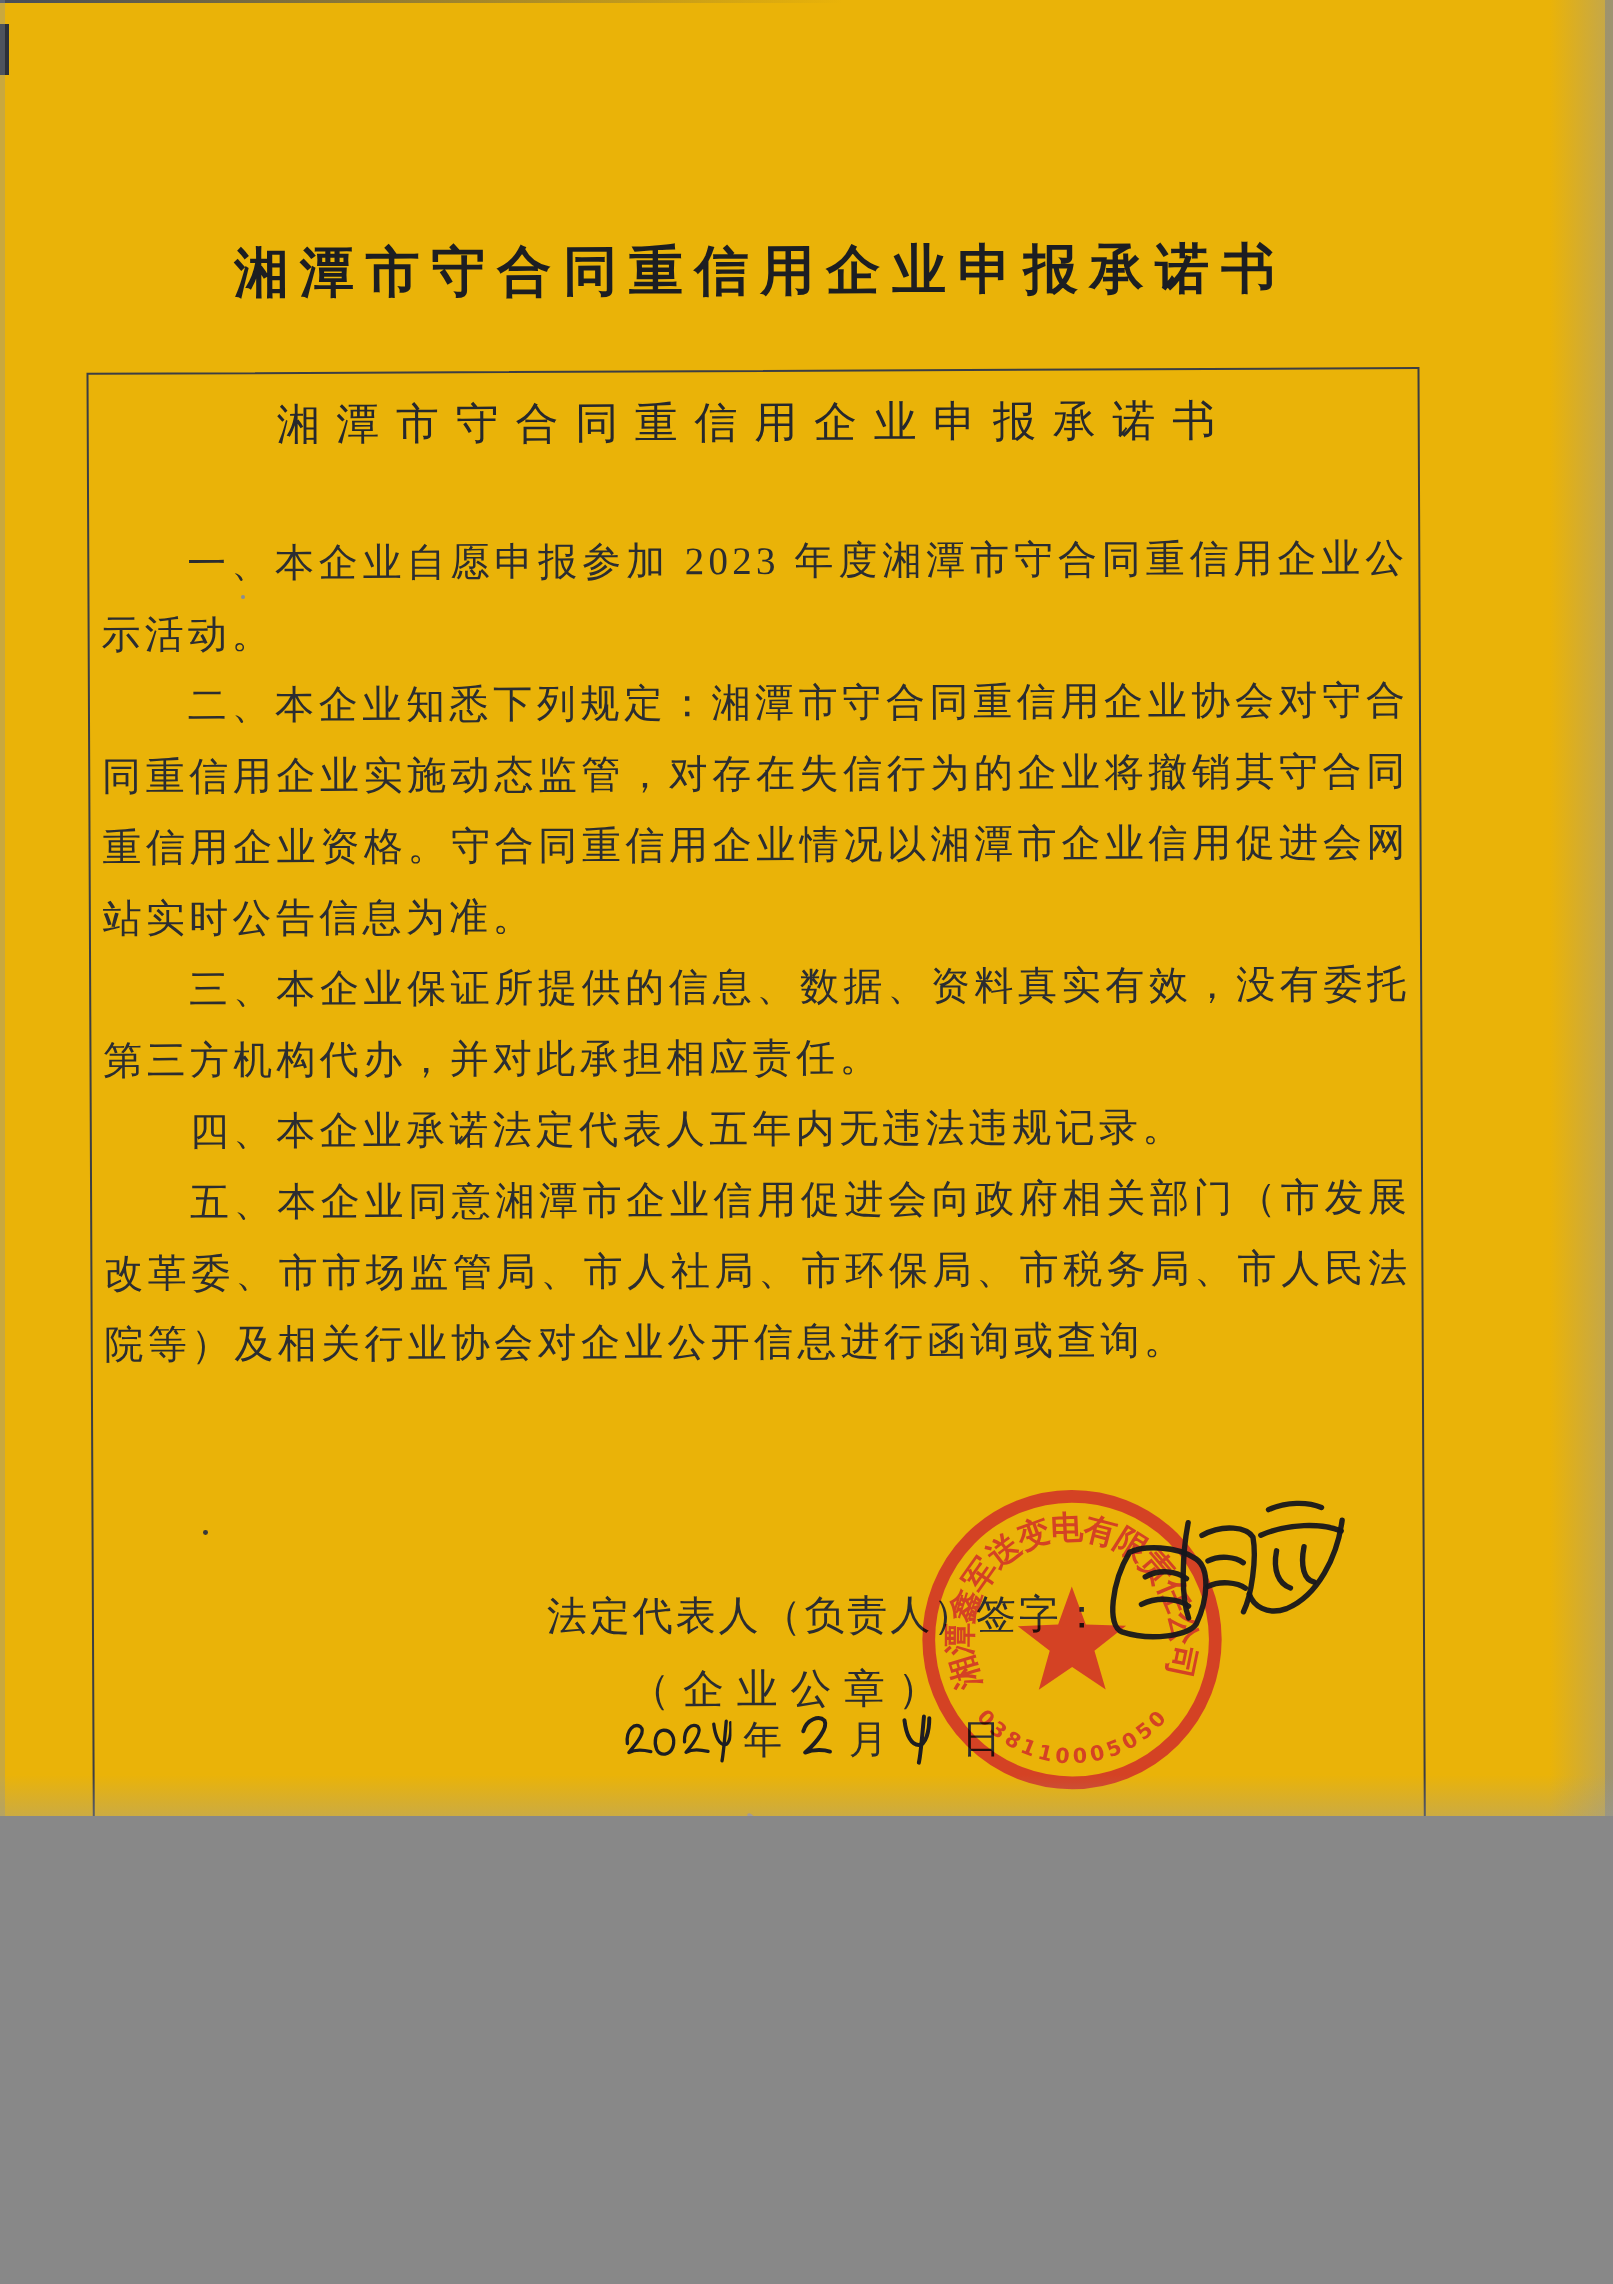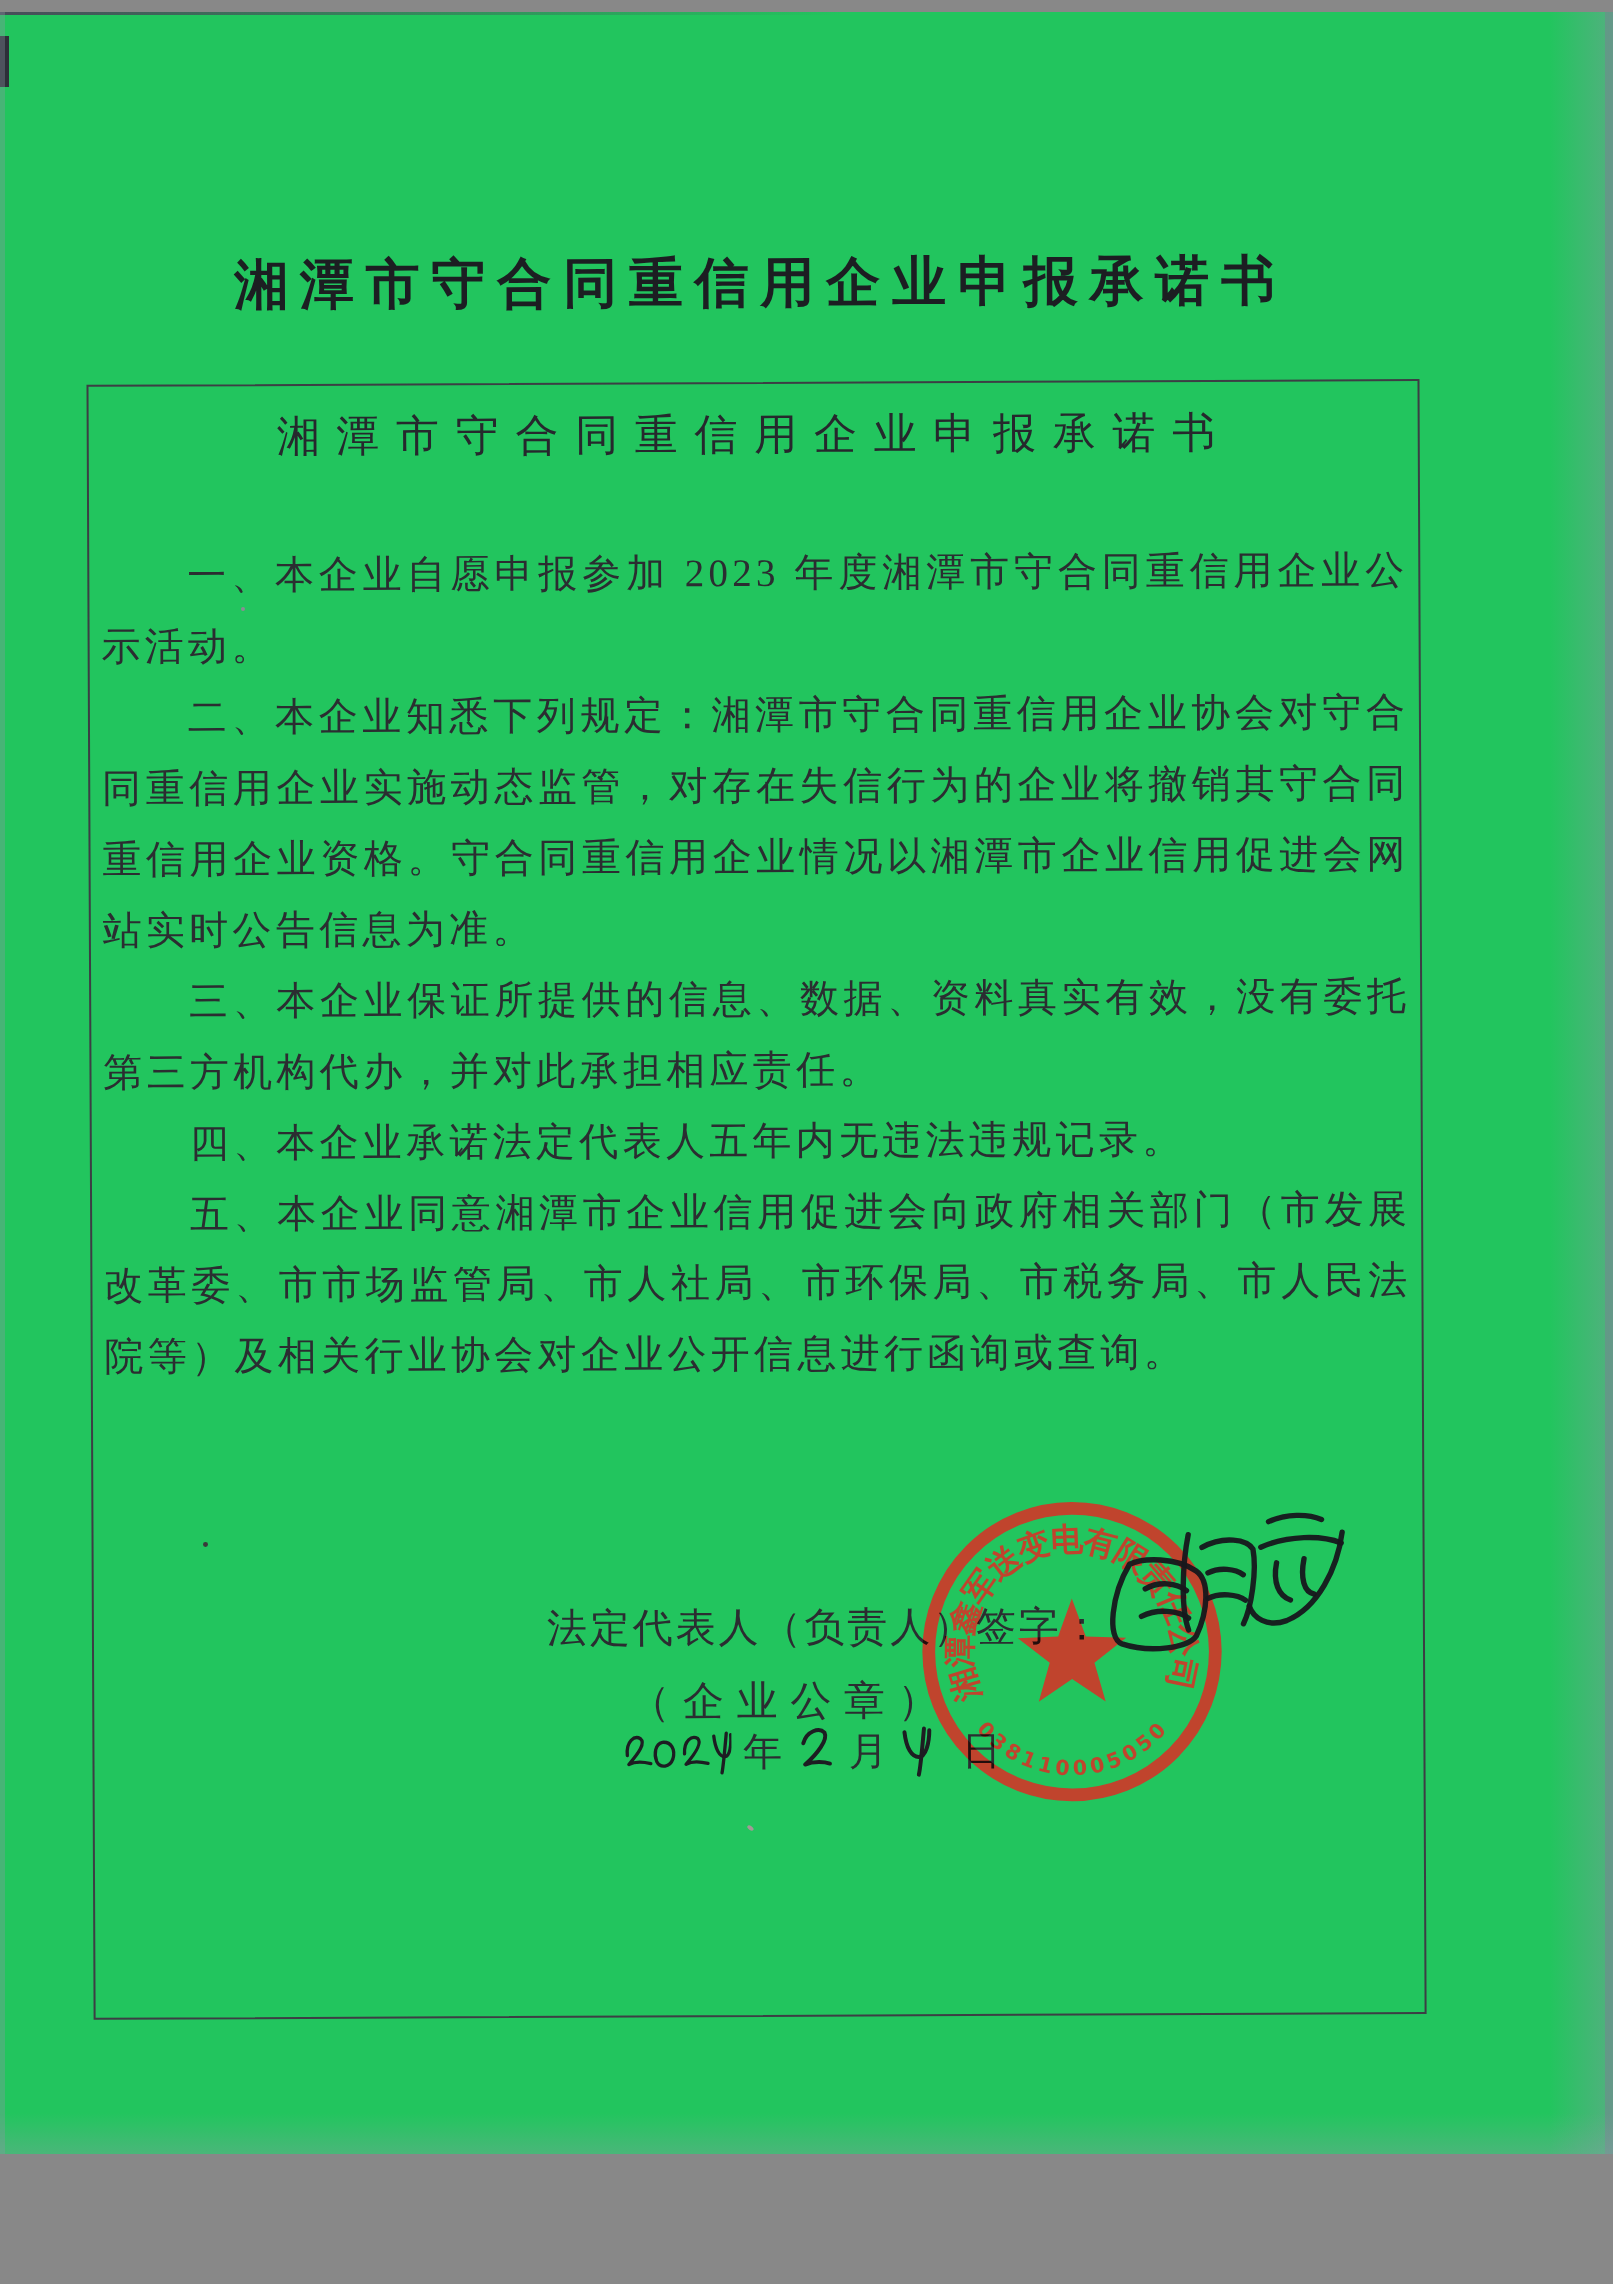--- a/index.html
+++ b/index.html
@@ -1,23 +1,22 @@
 <!DOCTYPE html>
 <html><head>
 <meta charset="utf-8">
 <style>
   html,body{margin:0;padding:0;background:#888;}
   .page{
     position:relative;
-    width:1613px;height:2142px;
-    background:#22c55e;
+    width:1613px;height:1816px;
+    background:#eab308;
     overflow:hidden;
     font-family:"Liberation Serif","DejaVu Serif",serif;
     color:#26282d;
-    margin-top:12px;
   }
   .content{
     position:absolute;left:0;top:0;width:1613px;height:2285px;
     transform:rotate(-0.25deg);
     transform-origin:745px 1176px;
   }
   .doc-title{
     position:absolute;left:238px;top:235px;width:1078px;
     font-size:54px;font-weight:bold;letter-spacing:11.8px;
     color:#1c1e22;margin:0;white-space:nowrap;

